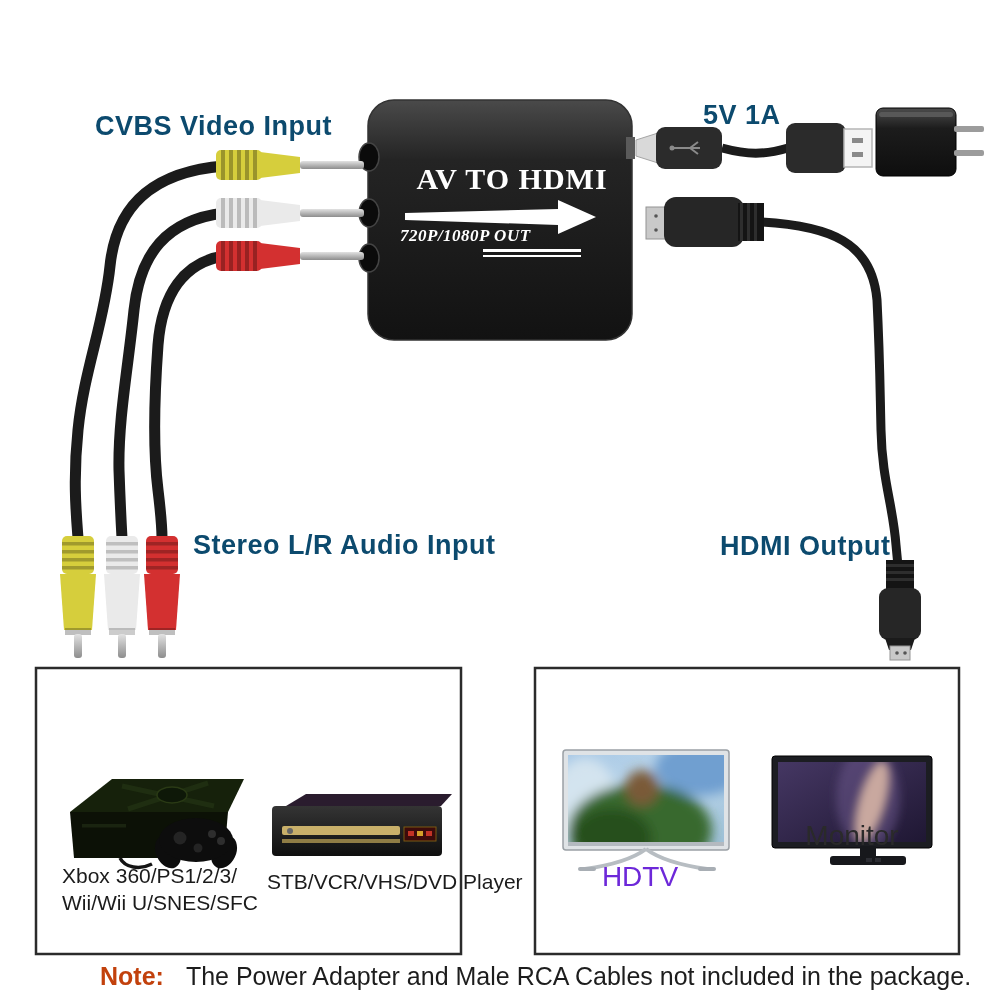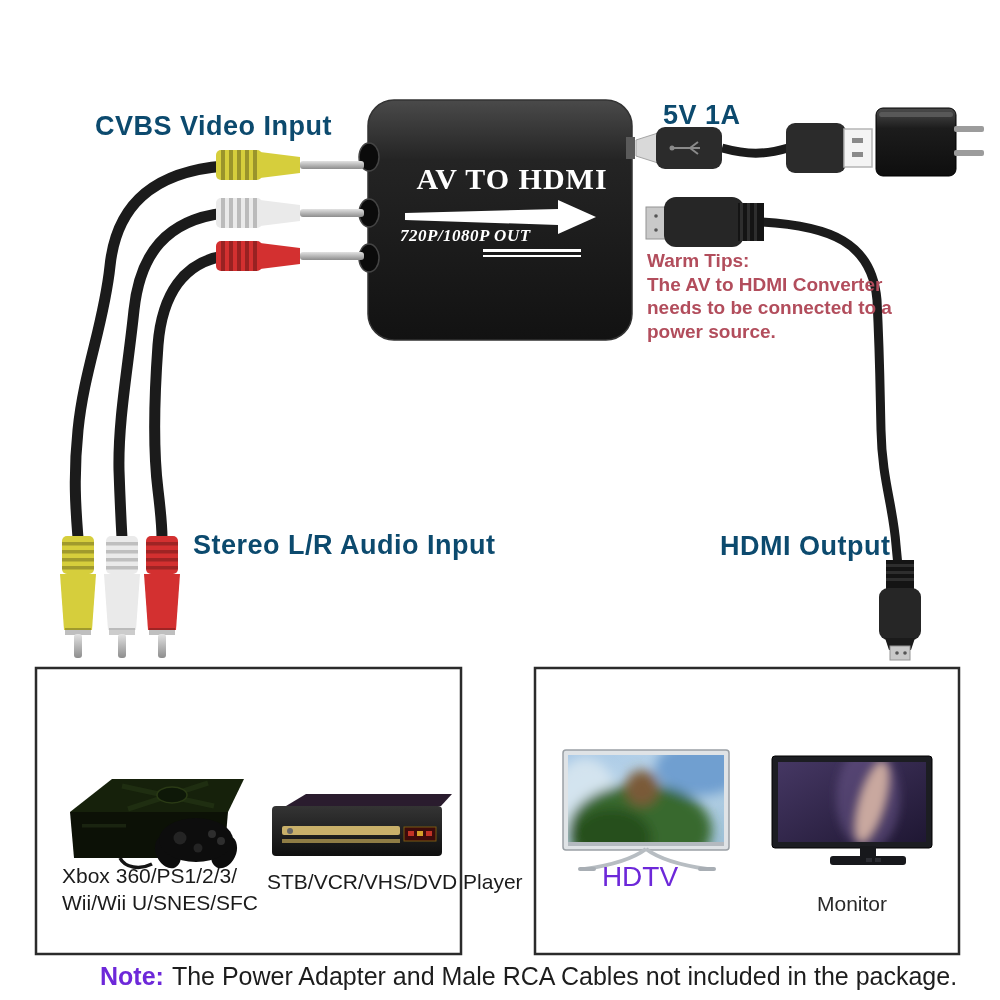--- a/index.html
+++ b/index.html
@@ -2,42 +2,42 @@
 <html><head>
 <meta charset="utf-8">
 <style>
   html,body{margin:0;padding:0;background:#fff;}
   .scene{position:relative;width:1000px;height:1000px;background:#ffffff;overflow:hidden;
          font-family:"Liberation Sans",sans-serif;}
   .scene svg{position:absolute;left:0;top:0;}
   .lbl{position:absolute;white-space:nowrap;color:#0c4a6e;}
   .lbl-bold{font-weight:700;font-size:27px;letter-spacing:.5px;}
   .lbl-cvbs{left:95px;top:111px;}
-  .lbl-power{left:663px;top:100px;}
+  .lbl-power{left:703px;top:100px;}
   .lbl-stereo{left:193px;top:530px;}
   .lbl-hdmiout{left:720px;top:531px;}
   .conv-title{position:absolute;left:368px;top:162px;width:288px;text-align:center;
               font-family:"Liberation Serif",serif;font-weight:700;font-size:30px;
               letter-spacing:1px;color:#fff;}
   .conv-sub{position:absolute;left:400px;top:226px;width:264px;
             font-family:"Liberation Serif",serif;font-style:italic;font-weight:700;
             font-size:17px;color:#fff;letter-spacing:.5px;}
   .conv-underline{position:absolute;left:483px;top:249px;width:98px;}
   .conv-underline .bar{height:2.5px;background:#fff;margin-bottom:3px;}
   .warm-tips{position:absolute;left:647px;top:249px;width:250px;color:#b24d5c;
              font-size:19px;line-height:23.5px;font-weight:600;}
   .src-label{position:absolute;left:62px;top:862px;font-size:21px;line-height:27px;
              color:#1b1b1b;white-space:nowrap;}
   .stb-label{position:absolute;left:267px;top:870px;font-size:21px;color:#1b1b1b;white-space:nowrap;}
   .tv-label{position:absolute;left:557px;top:861px;width:166px;text-align:center;
             font-size:28px;color:#6d28d9;}
-  .mon-label{position:absolute;left:772px;top:892px;width:160px;text-align:center;
-             font-size:21px;color:#2a2a2a;}
+  .mon-label{position:absolute;left:772px;top:820px;width:160px;text-align:center;
+             font-size:28px;color:#2a2a2a;}
   .note{position:absolute;left:100px;top:962px;font-size:25px;color:#1d1d1d;white-space:nowrap;}
-  .note .prefix{color:#6d28d9;font-weight:700;margin-right:8px;}
+  .note .prefix{color:#c2410c;font-weight:700;margin-right:22px;}
 </style>
 </head>
 <body>
 
 <div class="scene">
 
 <svg width="1000" height="1000" viewBox="0 0 1000 1000">
   <defs>
     <linearGradient id="boxGrad" x1="0" y1="0" x2="0" y2="1">
       <stop offset="0" stop-color="#4a4a4a"></stop>
@@ -286,26 +286,20 @@
   <div class="lbl lbl-bold lbl-cvbs">CVBS Video Input</div>
   <div class="lbl lbl-bold lbl-power">5V 1A</div>
 
   <div class="conv-title">AV TO HDMI</div>
   <div class="conv-sub">720P/1080P OUT</div>
   <div class="conv-underline">
     <div class="bar"></div>
     <div class="bar"></div>
   </div>
 
-  <div class="warm-tips">
-    <div>Warm Tips:</div>
-    <div>The AV to HDMI Converter</div>
-    <div>needs to be connected to a</div>
-    <div>power source.</div>
-  </div>
 
   <div class="lbl lbl-bold lbl-stereo">Stereo L/R Audio Input</div>
   <div class="lbl lbl-bold lbl-hdmiout">HDMI Output</div>
 
   <div class="src-label">
     <div>Xbox 360/PS1/2/3/</div>
     <div>Wii/Wii U/SNES/SFC</div>
   </div>
   <div class="stb-label">STB/VCR/VHS/DVD Player</div>
 

